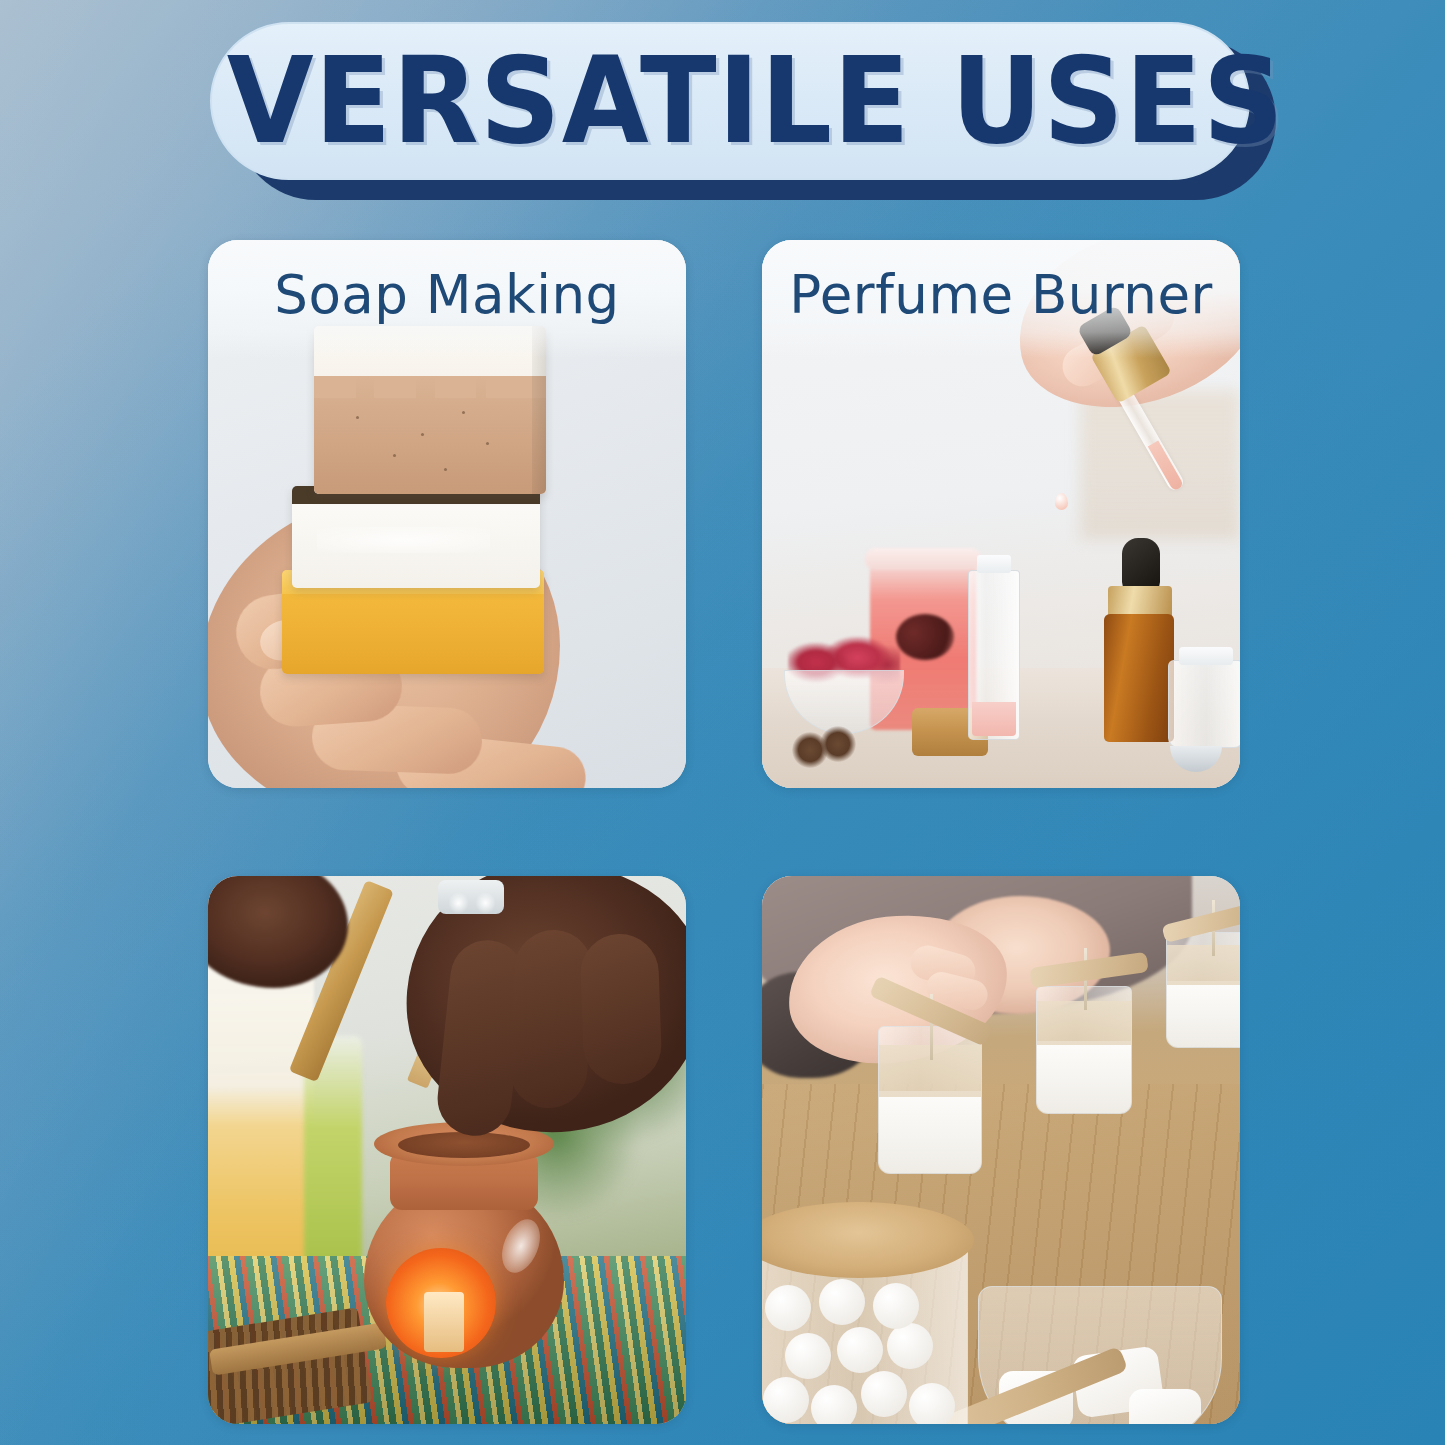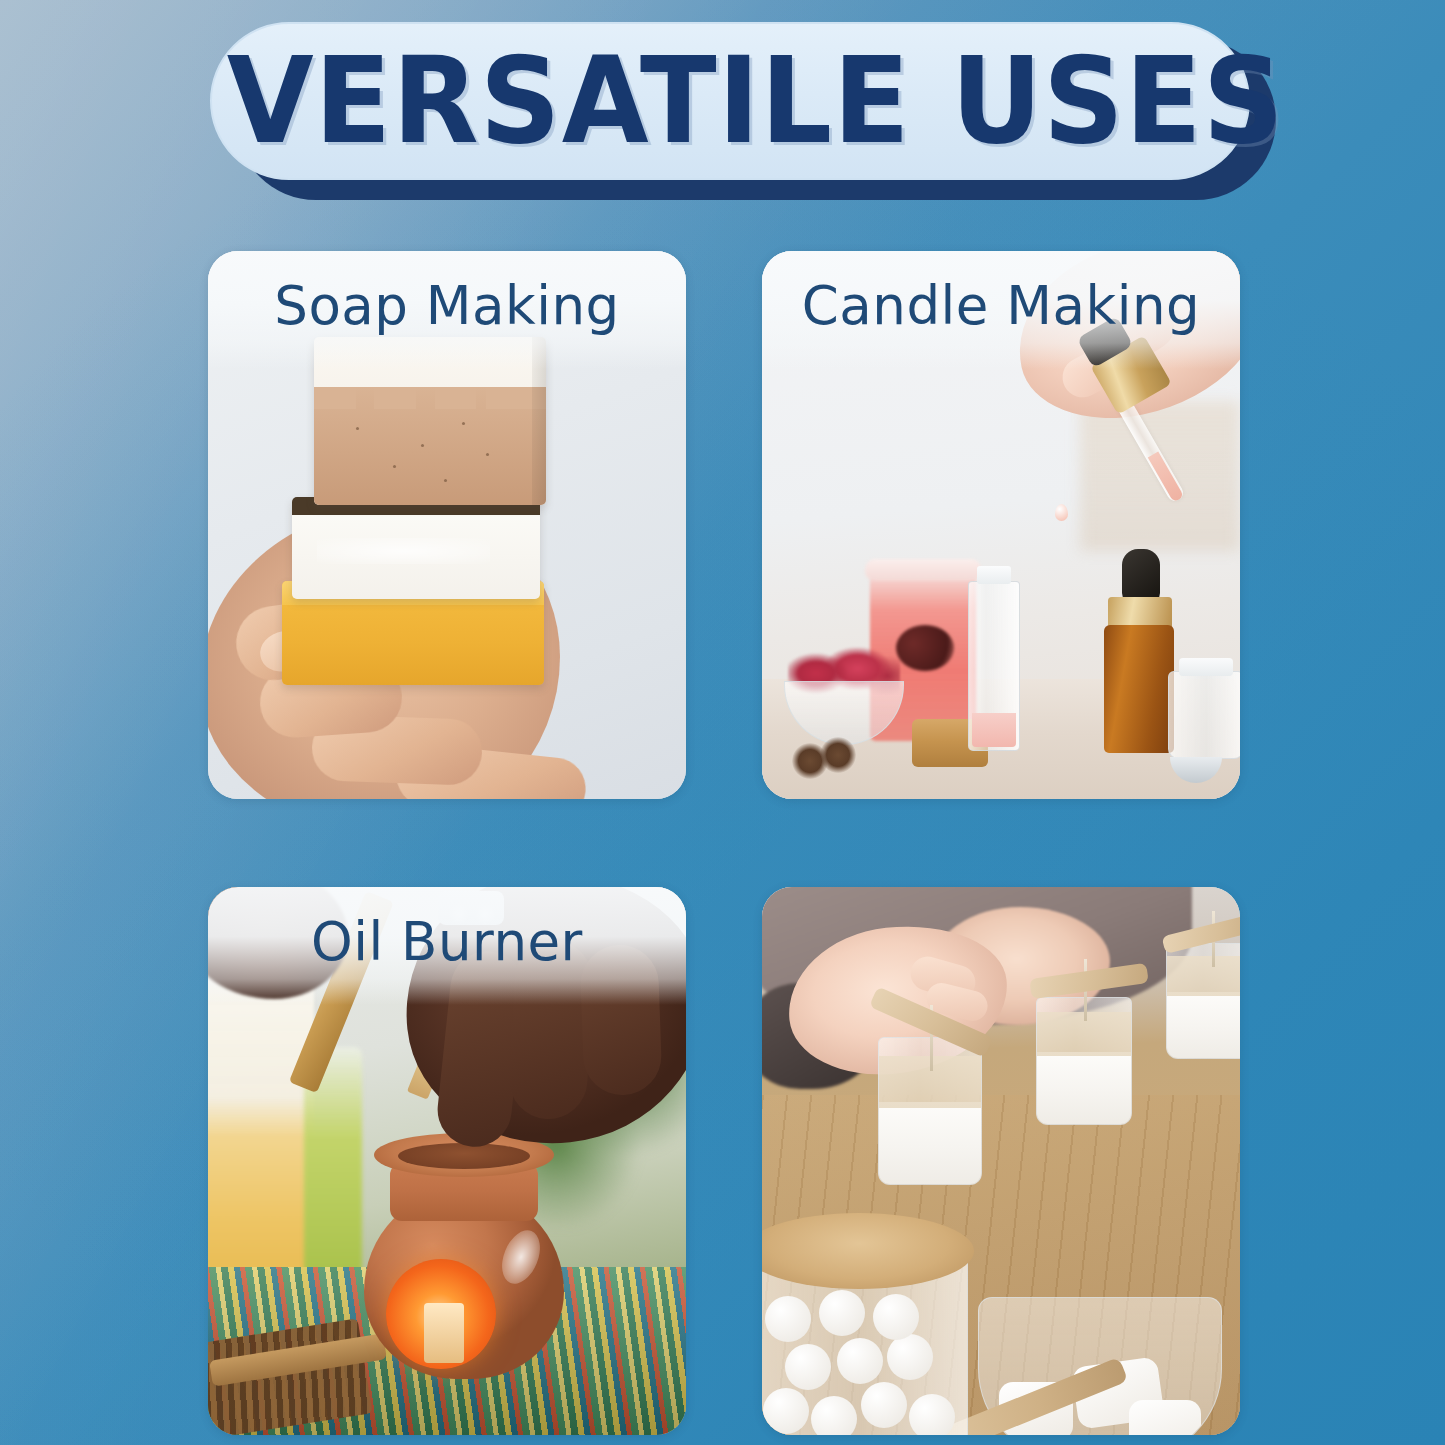--- a/index.html
+++ b/index.html
@@ -55,21 +55,21 @@
     color:#17386e;
     text-shadow:3px 3px 0 rgba(120,150,185,0.35);
     transform:scaleX(1.04);
     white-space:nowrap;
     position:relative;
     left:26px;
   }
 
   
   #grid {
-    position:absolute; left:208px; top:251px; width:1032px; height:1184px;
+    position:absolute; left:208px; top:240px; width:1032px; height:1184px;
     display:grid;
     grid-template-columns:478px 478px;
     grid-template-rows:548px 548px;
     column-gap:76px; row-gap:88px;
   }
   .card {
     position:relative;
     border-radius:30px;
     overflow:hidden;
     background:#e9edf0;
@@ -625,21 +625,21 @@
       <div class="perf-vial"></div>
       <div class="drop"></div>
 
       <div class="perf-hand"></div>
       <div class="perf-finger pf1"></div>
       <div class="perf-finger pf2"></div>
       <div class="dropper-tube"></div>
       <div class="dropper-cap"></div>
       <div class="dropper-bulb"></div>
     </div>
-    <div class="card-label">Candle Making</div>
+    <div class="card-label">Perfume Burner</div>
   </div>
 
   <div class="card">
     <div class="photo">
       <div class="oil-bg"></div>
       <div class="oil-foliage"></div>
       <div class="oil-bottle"></div>
       <div class="oil-bottle2"></div>
 
       <div class="oil-mat"></div>
@@ -658,21 +658,20 @@
       <div class="oil-stick-tip"></div>
 
       <div class="oil-hand-r"></div>
       <div class="oil-finger ofa"></div>
       <div class="oil-finger ofb"></div>
       <div class="oil-finger ofc"></div>
       <div class="oil-ring"></div>
       <div class="oil-ring-bow"></div>
       <div class="oil-hand-l"></div>
     </div>
-    <div class="card-label">Oil Burner</div>
   </div>
 
   <div class="card">
     <div class="photo">
       <div class="cand-bg"></div>
       <div class="cand-table"></div>
       <div class="cand-grain"></div>
 
       <div class="cand-sweater"></div>
       <div class="cand-sleeve"></div>

